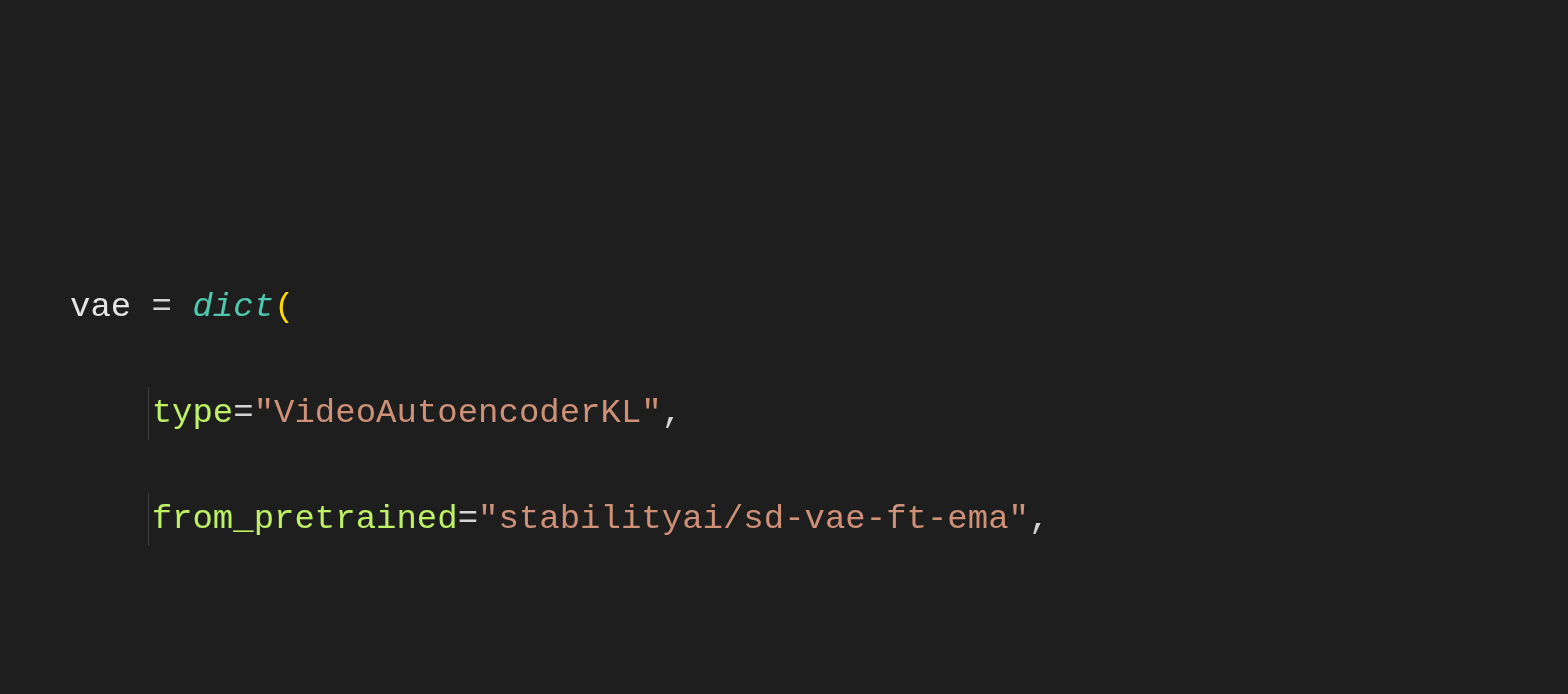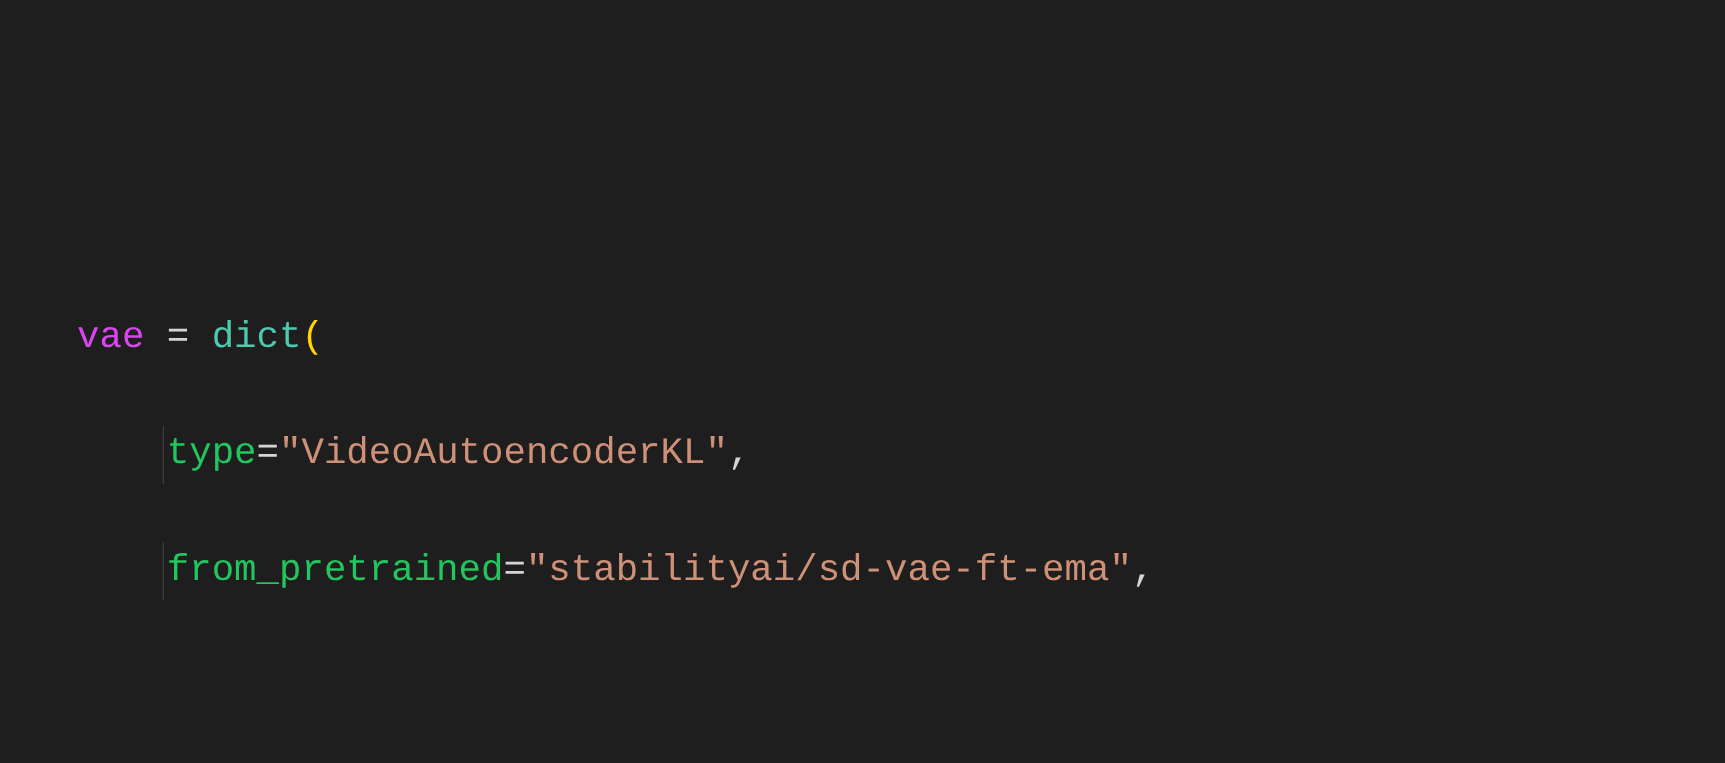--- a/index.html
+++ b/index.html
@@ -28,24 +28,24 @@
       height: 53px;
     }
     .indent-guide {
       position: absolute;
       left: 78px;
       top: 0;
       bottom: 0;
       width: 1px;
       background-color: #404040;
     }
-    .variable { color: #d946ef; }
+    .variable { color: #e5e5e5; }
     .operator { color: #d4d4d4; }
-    .function { color: #4ec9b0; }
-    .param { color: #22c55e; }
+    .function { color: #4ec9b0; font-style: italic; }
+    .param { color: #bef264; }
     .string { color: #ce9178; }
     .number { color: #b5cea8; }
     .bracket-yellow { color: #ffd700; }
     .punctuation { color: #d4d4d4; }
   </style>
 </head>
 <body>
 
 
 

